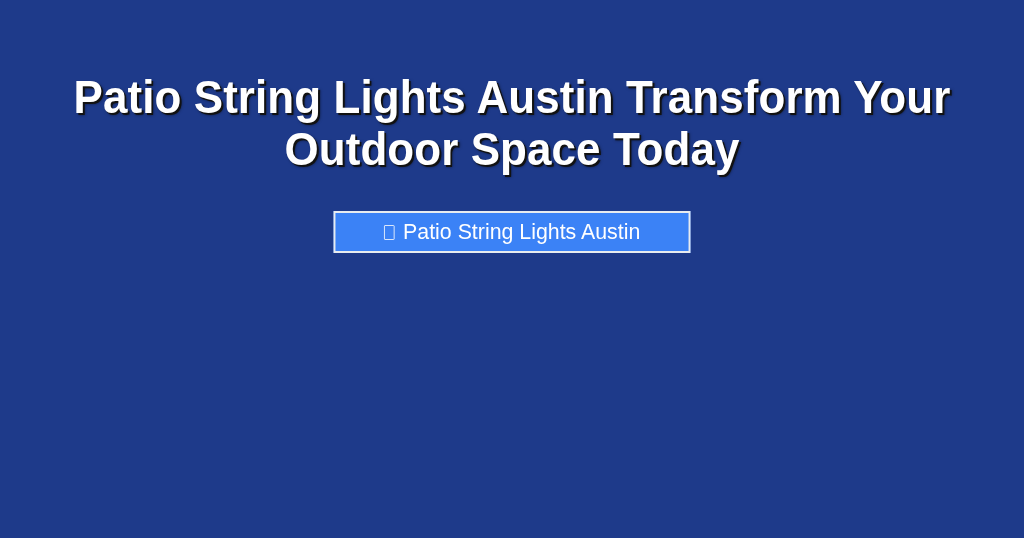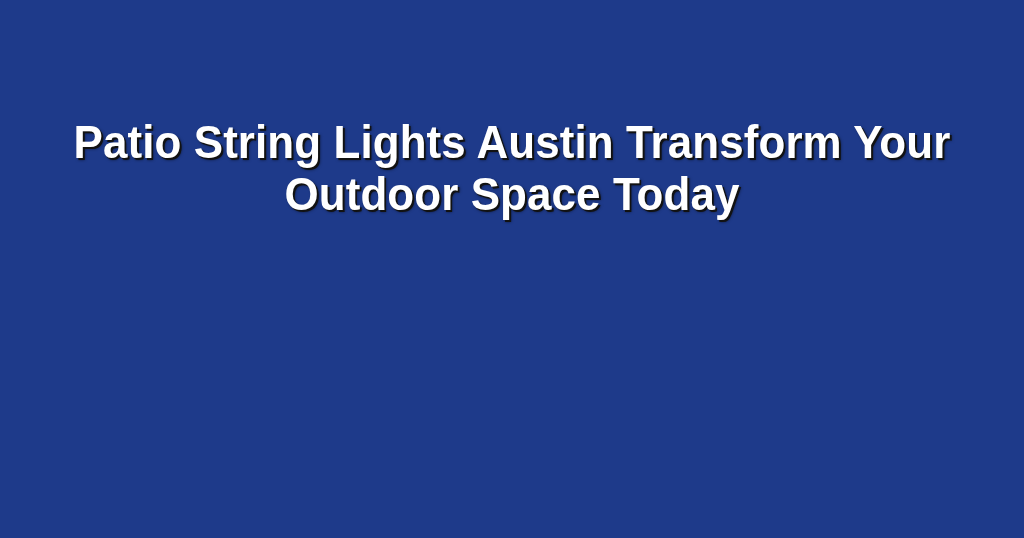--- a/index.html
+++ b/index.html
@@ -19,21 +19,21 @@
   
   .hero {
     box-sizing: border-box;
     width: 1024px;
     height: 538px;
     background: #1e3a8a;
     display: flex;
     flex-direction: column;
     align-items: center;
     justify-content: flex-start;
-    padding-top: 116px;
+    padding-top: 71px;
   }
 
   .hero-inner {
     width: 100%;
     display: flex;
     flex-direction: column;
     align-items: center;
   }
 
   
@@ -103,15 +103,21 @@
   }
 </style>
 </head>
 <body>
 
 <div class="hero">
   <div class="hero-inner">
 
     <h1 class="hero-title">Patio String Lights Austin Transform Your Outdoor Space Today</h1>
 
+    <div class="cta-wrap">
+      <a class="cta-button" href="#">
+        <span class="cta-icon"></span>
+        <span class="cta-label">Patio String Lights Austin</span>
+      </a>
+    </div>
 
   </div>
 </div>
 
 </body></html>

